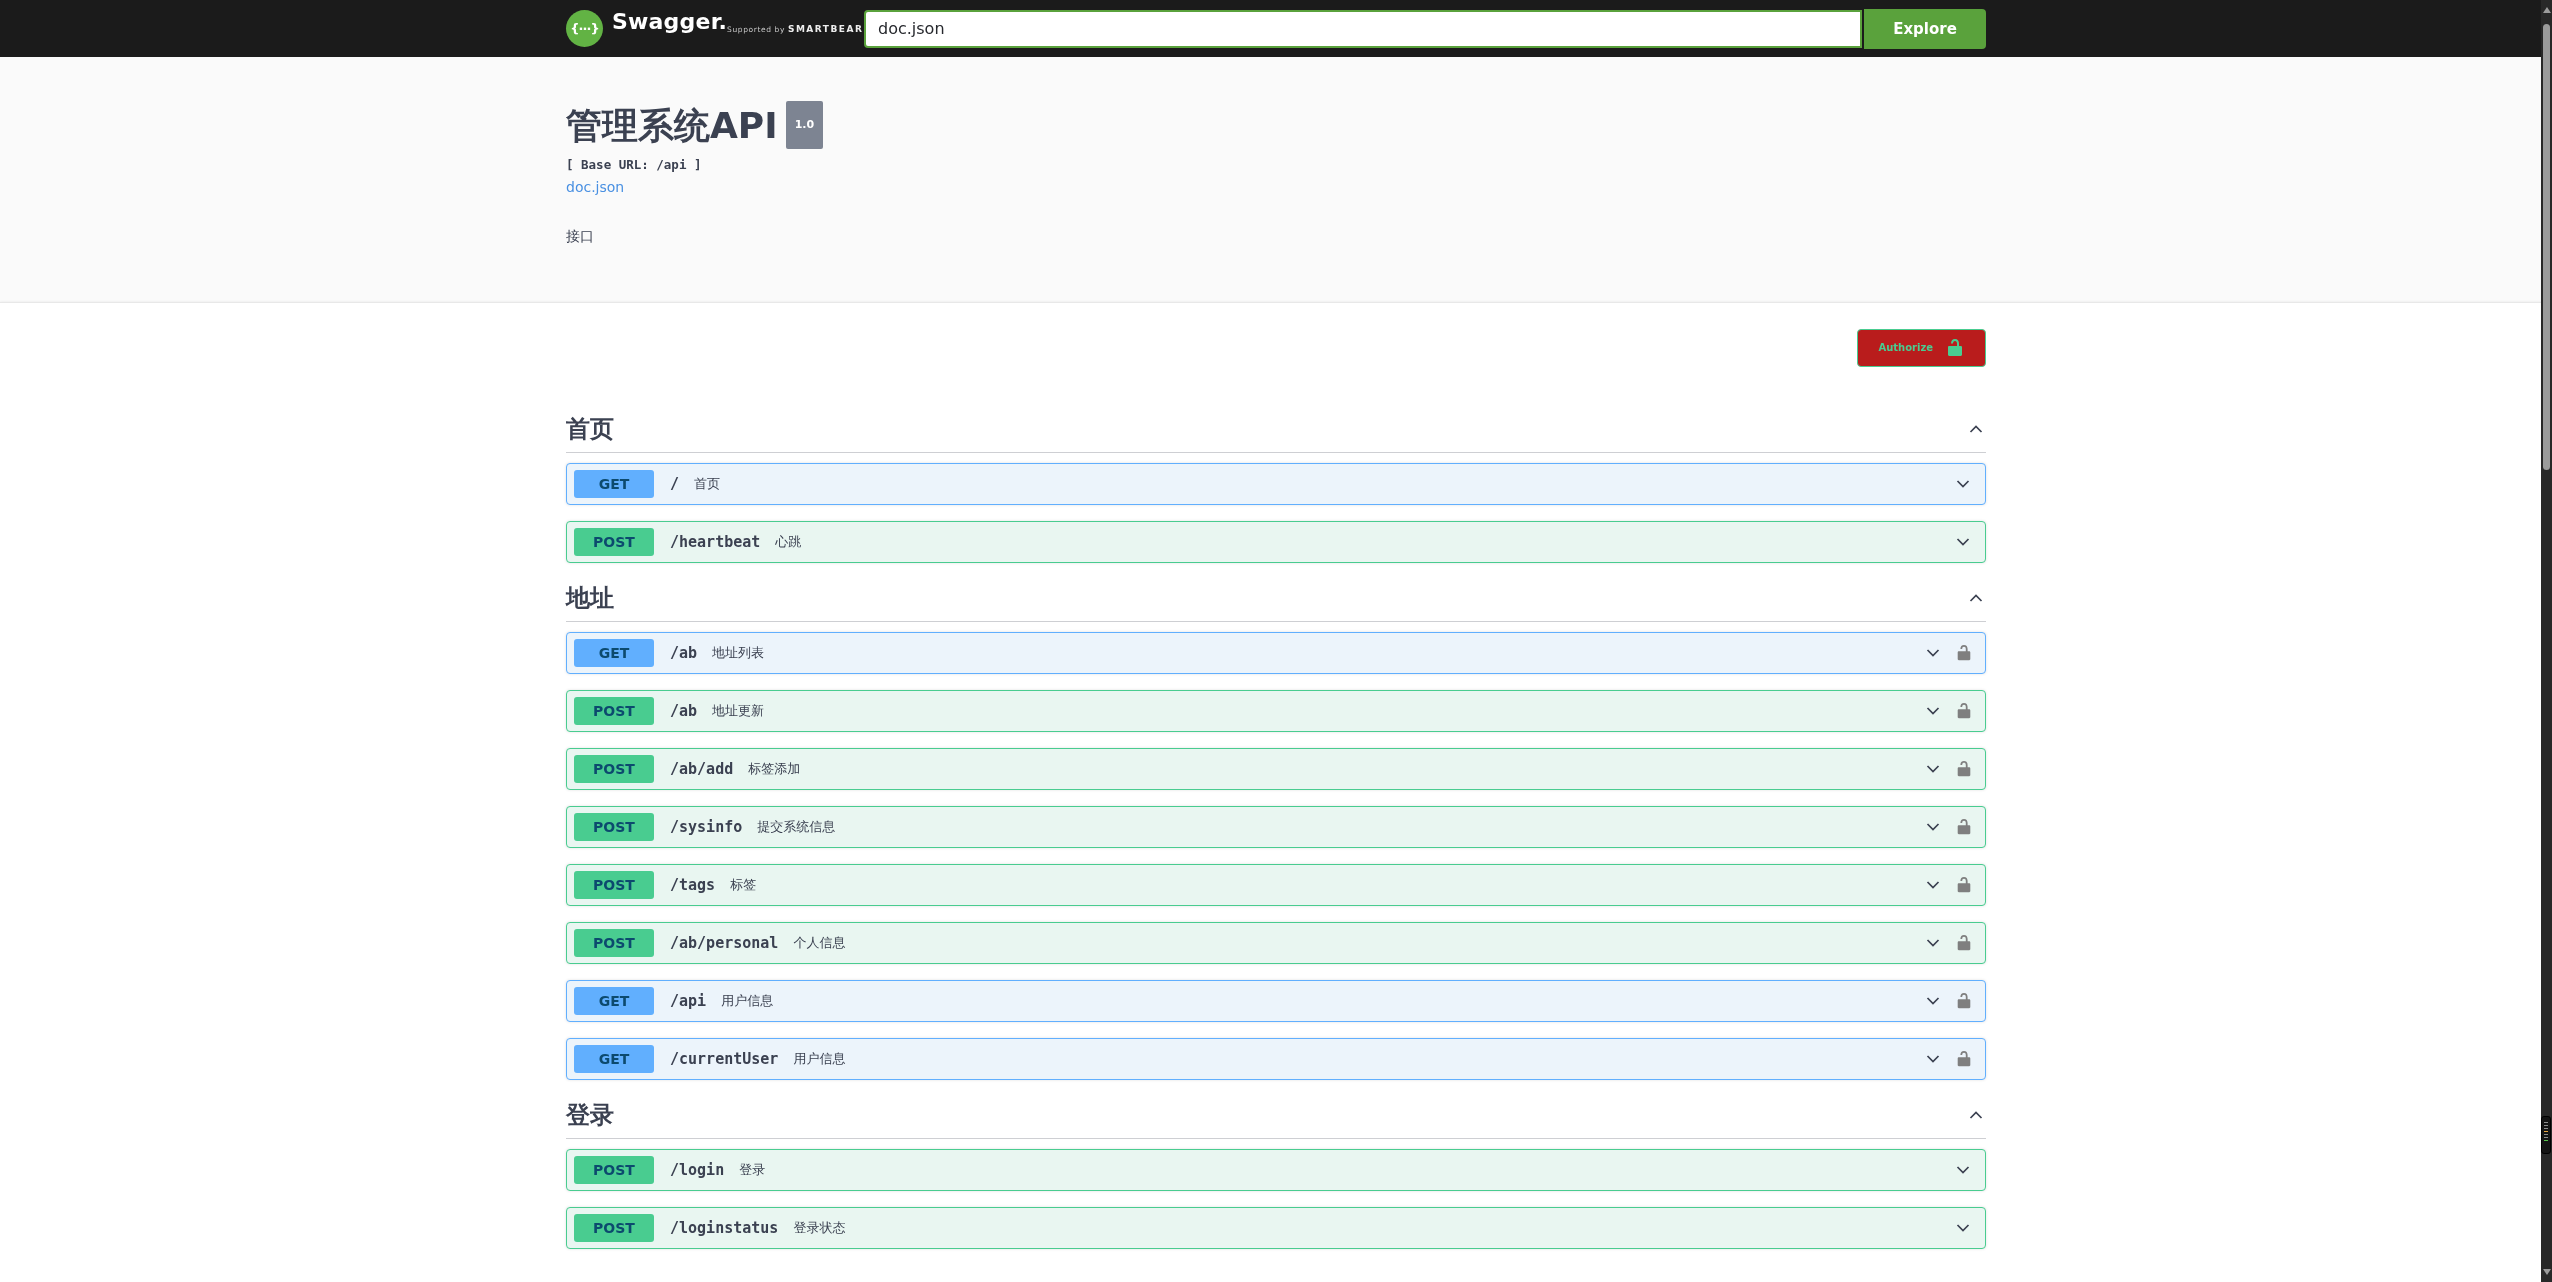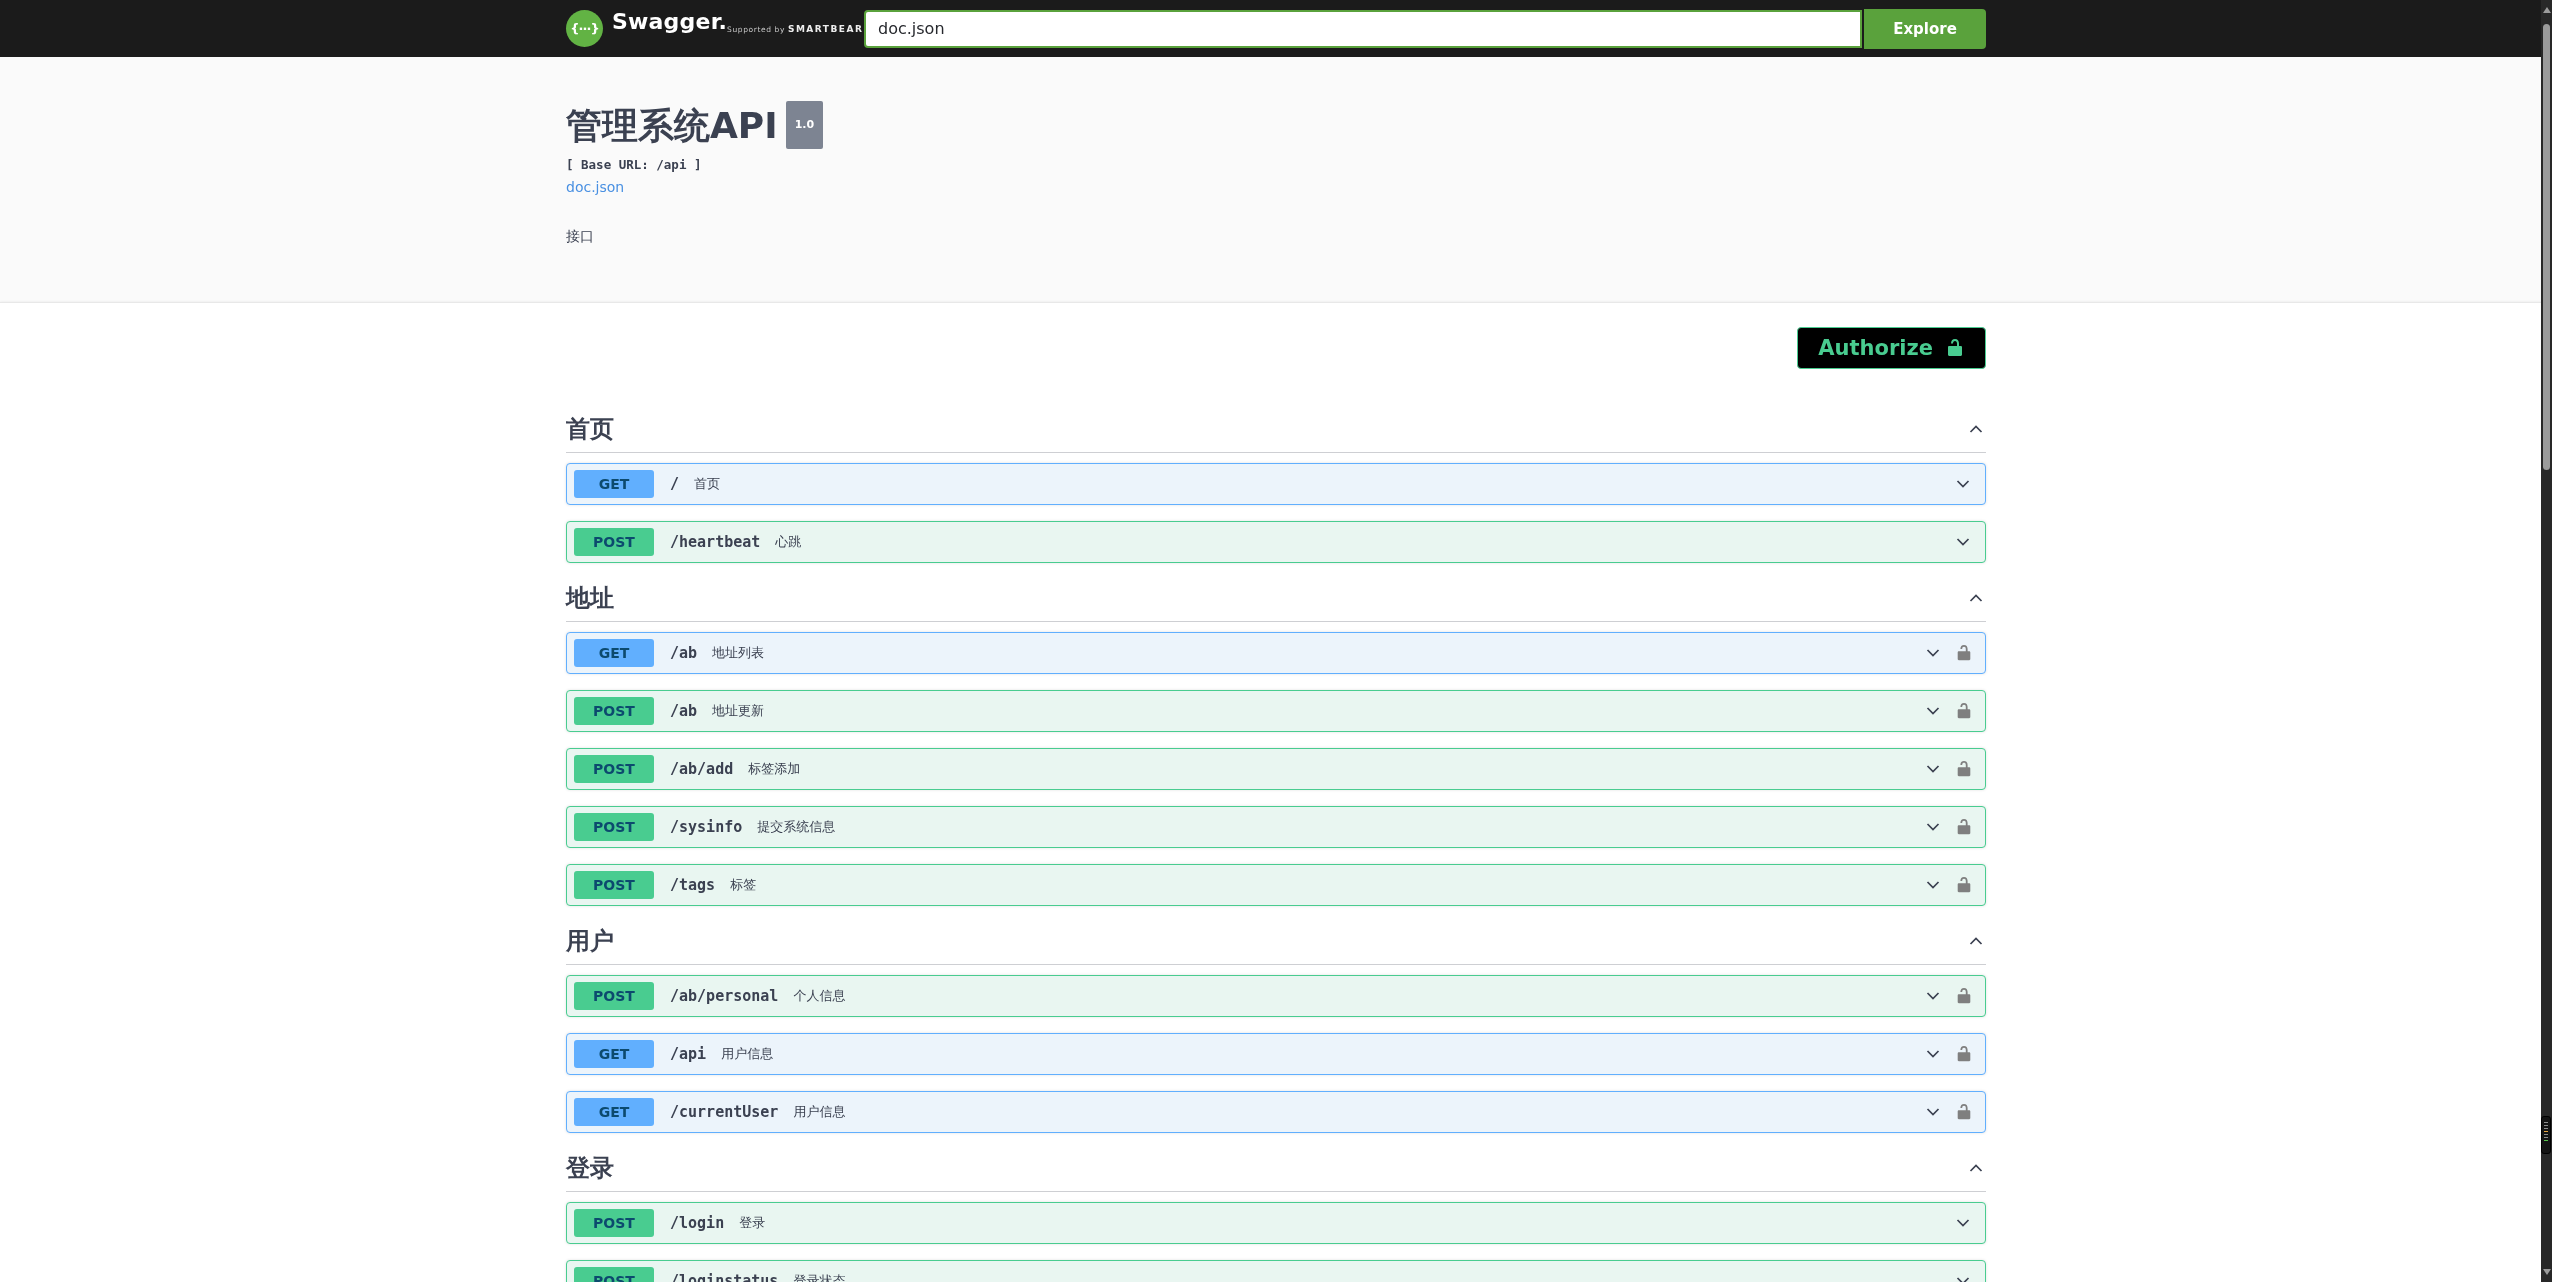--- a/index.html
+++ b/index.html
@@ -36,23 +36,23 @@
   .base-url { margin-top:4px; font-size:12.5px; font-weight:600; color:#3b4151;
     font-family:"DejaVu Sans Mono","Liberation Mono",monospace; }
   .spec-link { display:inline-block; margin-top:7px; font-size:14px; color:var(--link,#4990e2);
     text-decoration:none; cursor:pointer; }
   .api-desc { margin-top:32px; font-size:14px; color:var(--text,#3b4151); }
 
   
   .scheme-container { background:#fff; border-top:1px solid #e8e8e8; height:90px;
     box-shadow:0 1px 3px rgba(0,0,0,.18); }
   .scheme-container .wrap { height:100%; display:flex; align-items:center; justify-content:flex-end; }
-  .authorize-btn { display:flex; align-items:center; gap:12px; background:#000000;
+  .authorize-btn { display:flex; align-items:center; gap:12px; background:#b91c1c;
     border:1px solid var(--authorize_green,#49cc90); color:var(--authorize_green,#49cc90);
-    border-radius:4px; padding:8px 20px; font-size:21px; font-weight:bold; cursor:pointer;
+    border-radius:4px; padding:8px 20px; font-size:10px; font-weight:bold; cursor:pointer;
     font-family:"DejaVu Sans","Liberation Sans",sans-serif; }
   .authorize-btn svg { display:block; }
 
   
   .main { padding-top:2px; padding-bottom:40px; background:#fff; }
   .tag-section { }
   .tag-header { display:flex; align-items:center; justify-content:space-between; cursor:pointer;
     margin-top:20px; padding-bottom:8px; border-bottom:1px solid rgba(59,65,81,.25); margin-bottom:10px; }
   .tag-title { font-size:24px; font-weight:bold; color:var(--text,#3b4151); line-height:30px; }
   .icon-btn { background:none; border:none; cursor:pointer; padding:0; color:#3b4151;
@@ -248,28 +248,20 @@
             </svg>
           </button>
           <button class="icon-btn op-lock">
             <svg width="18" height="18" viewBox="0 0 20 20" fill="currentColor">
               <path d="M15.8 8H14V5.6C14 2.703 12.665 1 10 1 7.334 1 6 2.703 6 5.6h2c0-1.665.717-2.6 2-2.6 1.283 0 2 .935 2 2.6V8H4.2C3.537 8 3 8.537 3 9.2v7.6c0 .662.537 1.2 1.2 1.2h11.6c.663 0 1.2-.538 1.2-1.2V9.2c0-.663-.537-1.2-1.2-1.2z"></path>
             </svg>
           </button>
         </div>
       </section>
       <section class="tag-section">
-        <div class="tag-header">
-          <h3 class="tag-title">用户</h3>
-          <button class="icon-btn">
-            <svg width="20" height="20" viewBox="0 0 20 20">
-              <path d="M4.5 13l5.5-5.5L15.5 13" fill="none" stroke="currentColor" stroke-width="1.7"></path>
-            </svg>
-          </button>
-        </div>
         <div class="opblock post">
           <span class="method-badge">POST</span>
           <span class="op-path">/ab/personal</span>
           <span class="op-summary">个人信息</span>
           <span class="op-spacer"></span>
           <button class="icon-btn">
             <svg width="20" height="20" viewBox="0 0 20 20">
               <path d="M4.5 7l5.5 5.5L15.5 7" fill="none" stroke="currentColor" stroke-width="1.7"></path>
             </svg>
           </button>

